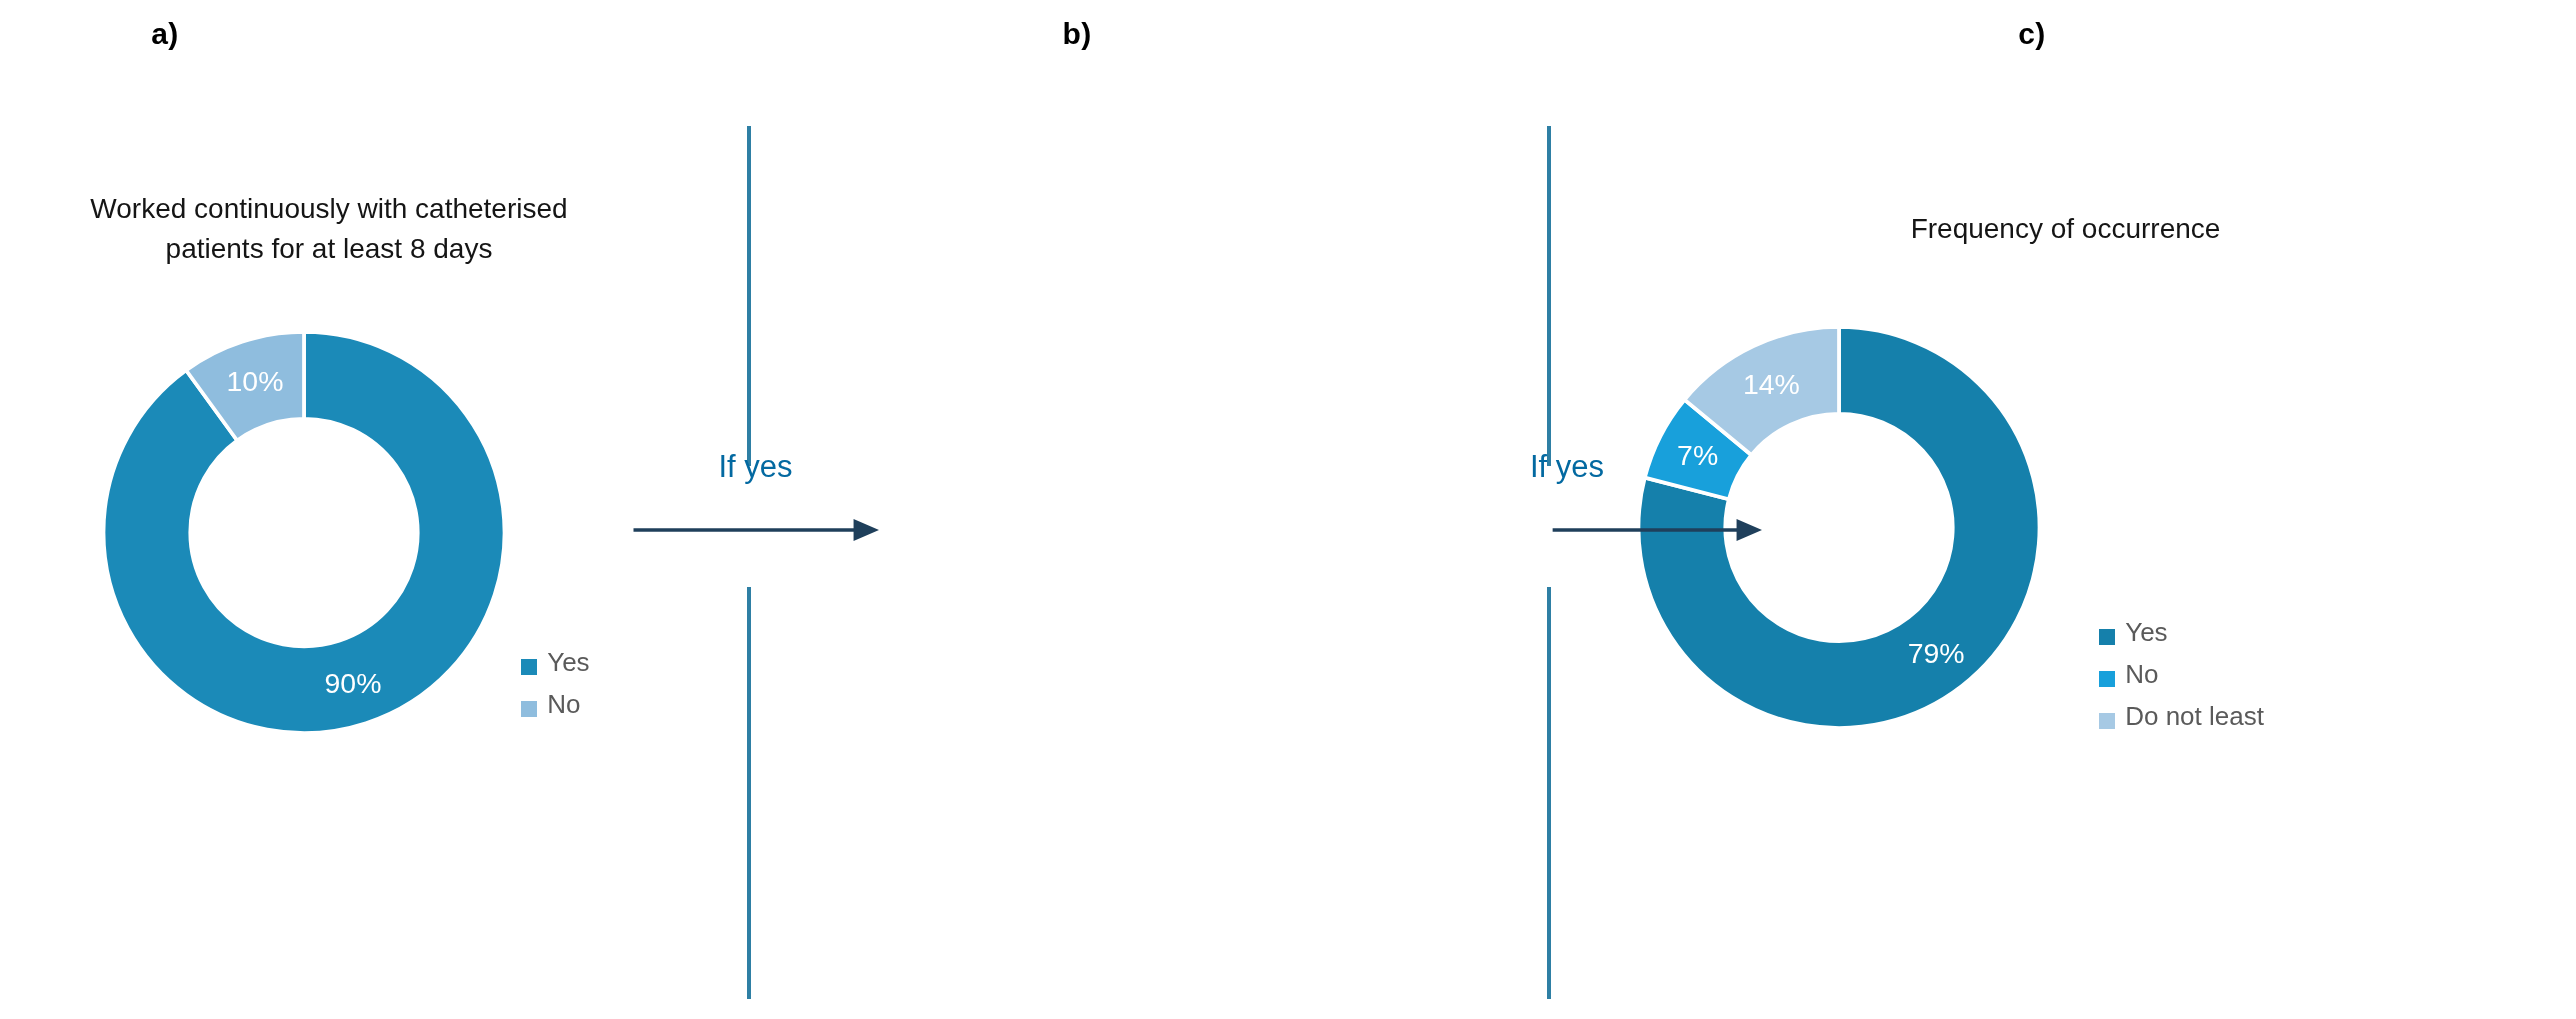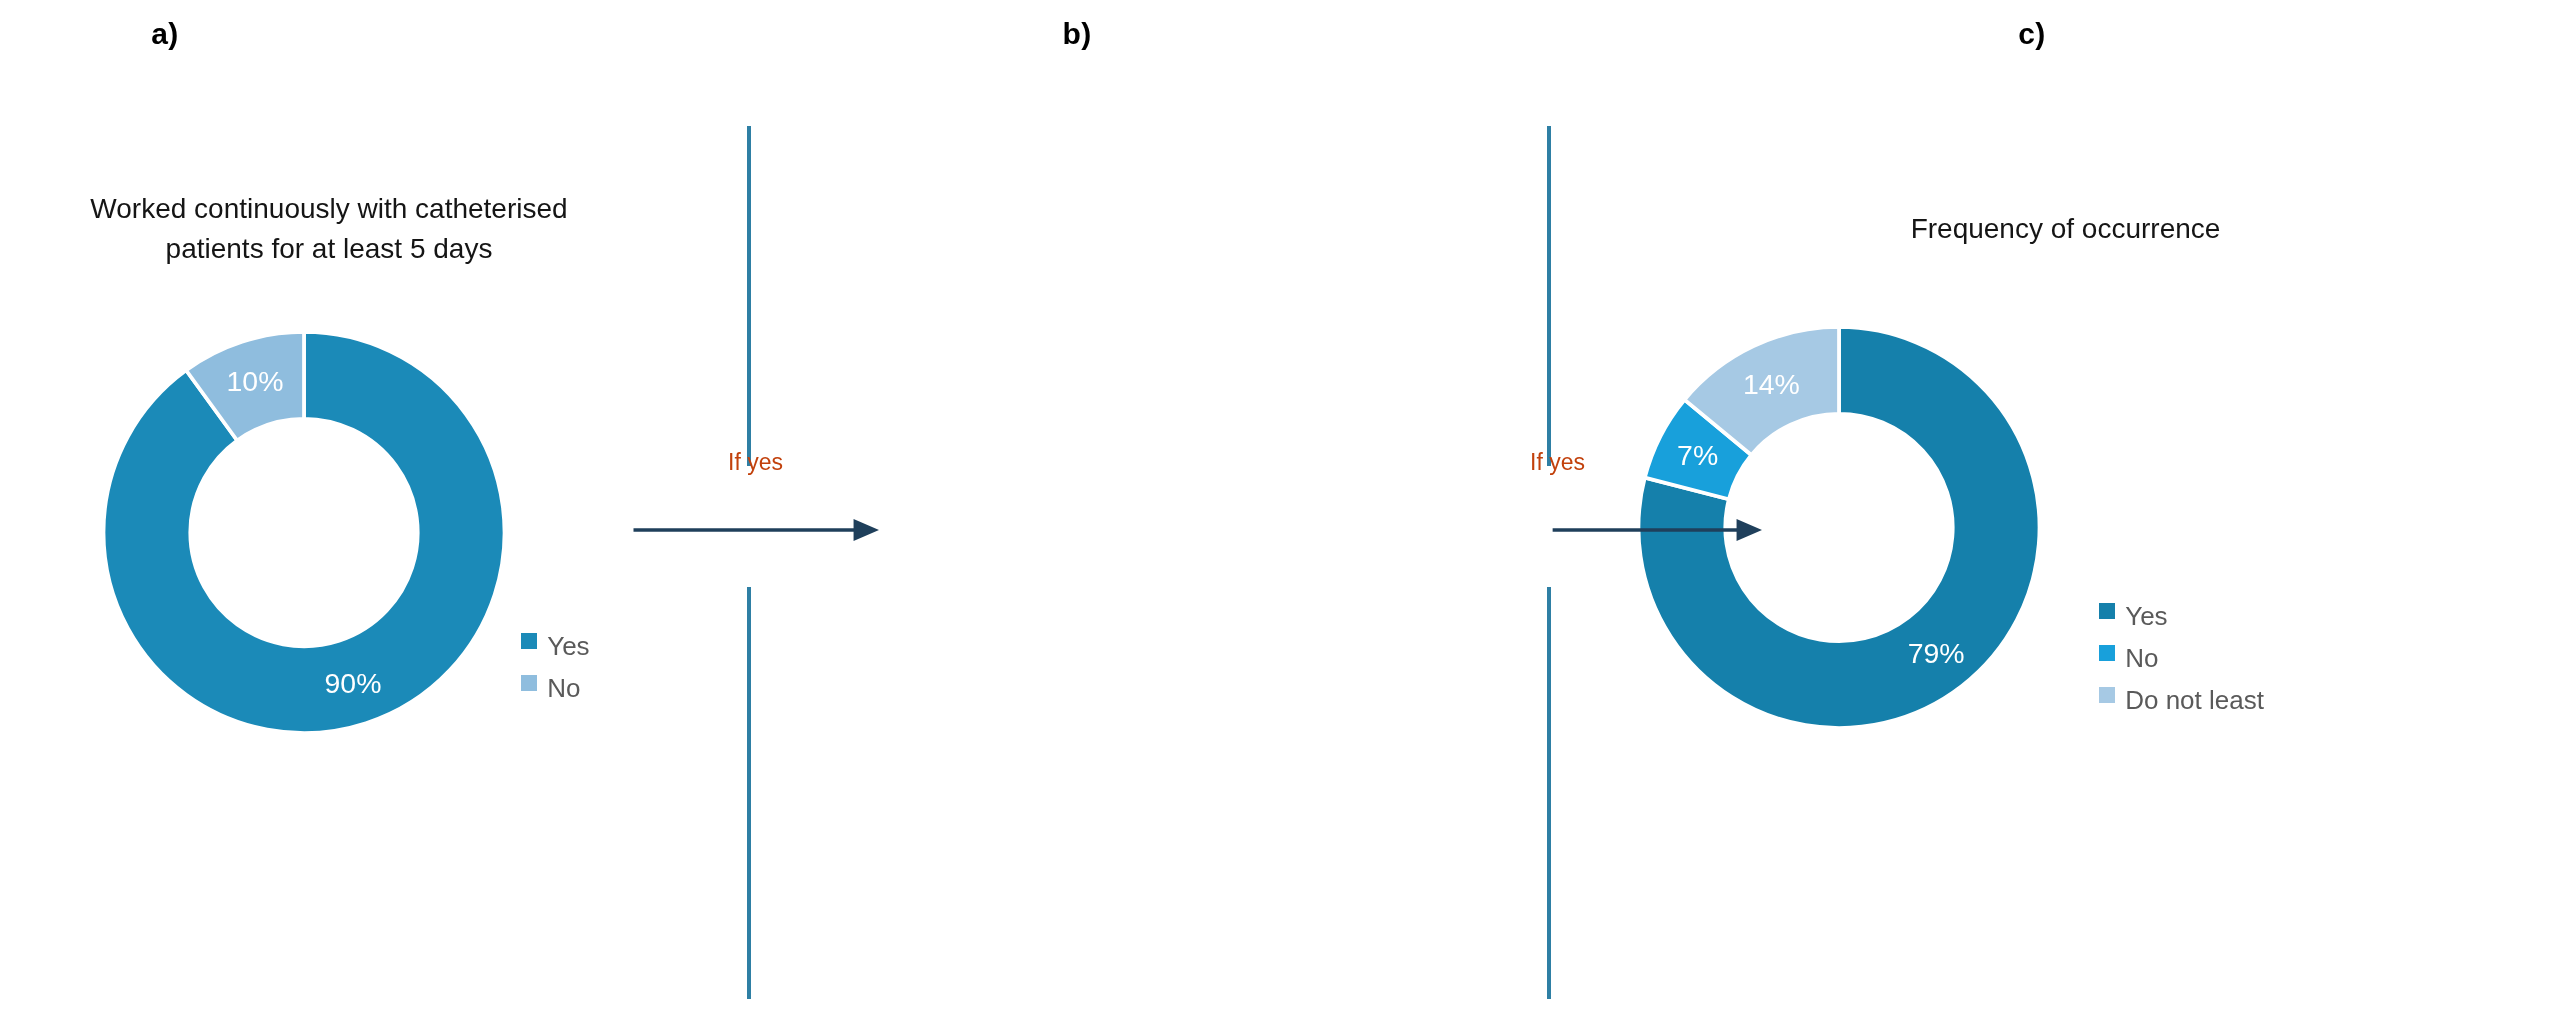--- a/index.html
+++ b/index.html
@@ -72,21 +72,21 @@
   .legend {
     position: absolute;
     font-size: 26px;
     color: #5a5a5a;
   }
   #legend-a { top: 633px; left: 521px; }
   #legend-b { top: 603px; left: 1351px; }
 
   .legend-row {
     display: flex;
-    align-items: flex-start;
+    align-items: flex-end;
     height: 42px;
     white-space: nowrap;
   }
   .legend-swatch {
     width: 15.7px;
     height: 15.7px;
     margin-right: 10.5px;
     flex: 0 0 auto;
   }
   .legend-label { line-height: 1; }
@@ -107,40 +107,40 @@
     position: absolute;
   }
   #connector-1 { left: 632px;  top: 449px; width: 247px; height: 135px; }
   #connector-2 { left: 1433px; top: 449px; width: 329px; height: 135px; }
 
   .connector-label {
     position: absolute;
     top: 0;
     width: 100%;
     text-align: center;
-    font-size: 23px;
-    color: #c2410c;
+    font-size: 31px;
+    color: #0369a1;
   }
   #connector-2 .connector-label { text-align: left; left: 97px; width: auto; }
 
   .connector-arrow {
     position: absolute;
     left: 0;
     top: 64px;
     width: 100%;
     height: 34px;
   }
 </style>
 </head>
 <body>
 
 <div class="panel" id="panel-a">
   <div class="panel-letter">a)</div>
   <div class="panel-title">Worked continuously with catheterised
-patients for at least 5 days</div>
+patients for at least 8 days</div>
   <div class="donut-wrap" id="donut-a">
     <svg class="donut-svg" viewBox="0 0 540 560" preserveAspectRatio="none">
         <path d="M 270 12 A 268 268 0 1 1 112.47355238561718 63.18344550751411 L 180.65664165154408 157.029416855008 A 152 152 0 1 0 270 128 Z" fill="#1B8AB8" stroke="#ffffff" stroke-width="5"></path>
         <text x="335.5116028074889" y="494.6239814545726" text-anchor="middle" class="slice-label">90%</text>
         <path d="M 112.47355238561718 63.18344550751411 A 268 268 0 0 1 269.99999999999994 12 L 270 128 A 152 152 0 0 0 180.65664165154408 157.029416855008 Z" fill="#8FBDDE" stroke="#ffffff" stroke-width="5"></path>
         <text x="204.48839719251112" y="91.37601854542746" text-anchor="middle" class="slice-label">10%</text>
       </svg>
   </div>
   <div class="legend" id="legend-a">
       <div class="legend-row">

